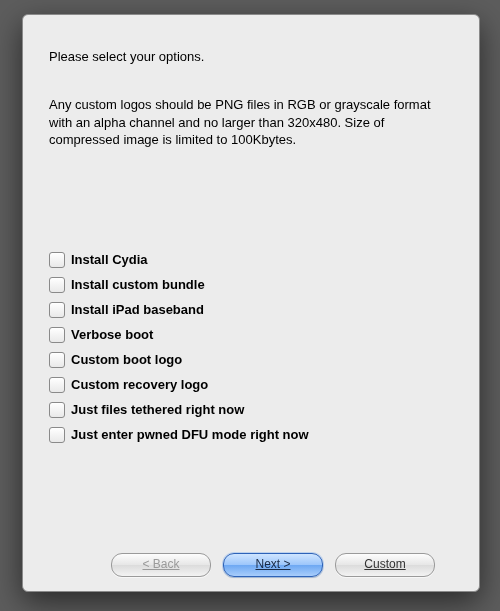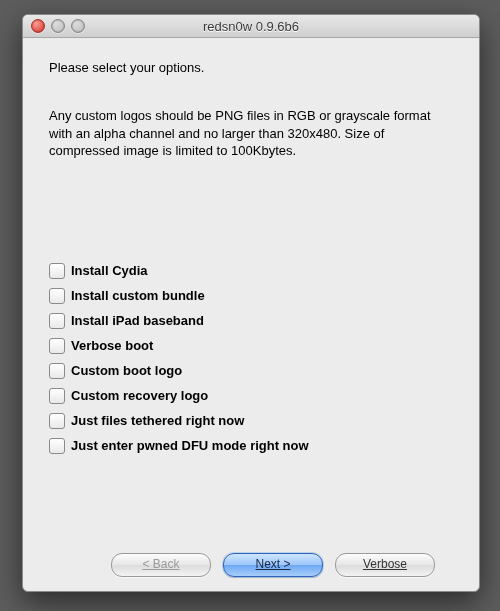--- a/index.html
+++ b/index.html
@@ -21,21 +21,21 @@
     border-bottom:1px solid #a7a7a7;
     display:flex;align-items:center;position:relative;
   }
   .traffic{display:flex;gap:6px;margin-left:8px;}
   .tl{width:12px;height:12px;border-radius:50%;box-shadow:inset 0 0 1px rgba(0,0,0,.5),0 1px 0 rgba(255,255,255,.4);}
   .tl.close{background:radial-gradient(circle at 35% 30%,#ff9c93,#d1332a);border:1px solid #aa2f24;}
   .tl.min{background:radial-gradient(circle at 35% 30%,#ddd,#bbb);border:1px solid #888;}
   .tl.zoom{background:radial-gradient(circle at 35% 30%,#ddd,#bbb);border:1px solid #888;}
   .title{position:absolute;left:0;right:0;text-align:center;font-size:13px;color:#3a3a3a;text-shadow:0 1px 0 #fff;pointer-events:none;}
   .content{flex:1;padding:22px 26px 0 26px;display:flex;flex-direction:column;}
-  .prompt{margin:0 0 32px 0;}
+  .prompt{margin:12px 0 32px 0;}
   .note{margin:0 0 103px 0;line-height:1.35;}
   .options{display:flex;flex-direction:column;gap:9px;}
   .opt{display:flex;align-items:center;gap:6px;font-weight:bold;}
   .cb{
     width:14px;height:14px;border:1px solid #8a8a8a;border-radius:3px;
     background:linear-gradient(#fff,#e9e9e9);
     box-shadow:inset 0 1px 0 #fff;
     display:flex;align-items:center;justify-content:center;
     flex:none;
   }
@@ -65,28 +65,20 @@
     background:linear-gradient(#cfe5ff,#9ec7fb 48%,#6fa9f3 52%,#a8cdfb);
     color:#1a2a44;font-weight:500;
     box-shadow:0 0 0 1px rgba(122,172,238,.4),0 1px 1px rgba(0,0,0,.2);
   }
 </style>
 </head>
 <body>
 
 <div class="window">
 
-  <div class="titlebar">
-    <div class="traffic">
-      <div class="tl close"></div>
-      <div class="tl min"></div>
-      <div class="tl zoom"></div>
-    </div>
-    <div class="title">redsn0w 0.9.6b6</div>
-  </div>
 
   <div class="content">
     <p class="prompt">Please select your options.</p>
     <p class="note">Any custom logos should be PNG files in RGB or grayscale format with an alpha channel and no larger than 320x480. Size of compressed image is limited to 100Kbytes.</p>
 
     <div class="options" id="options">
         <label class="opt">
           <span class="cb"></span>
           <span class="opt-label">Install Cydia</span>
         </label>
@@ -116,17 +108,17 @@
         </label>
         <label class="opt">
           <span class="cb"></span>
           <span class="opt-label">Just enter pwned DFU mode right now</span>
         </label>
       </div>
 
     <div class="footer">
       <div class="btn disabled">&lt; Back</div>
       <div class="btn primary">Next &gt;</div>
-      <div class="btn">Verbose</div>
+      <div class="btn">Custom</div>
     </div>
   </div>
 
 </div>
 
 </body></html>

